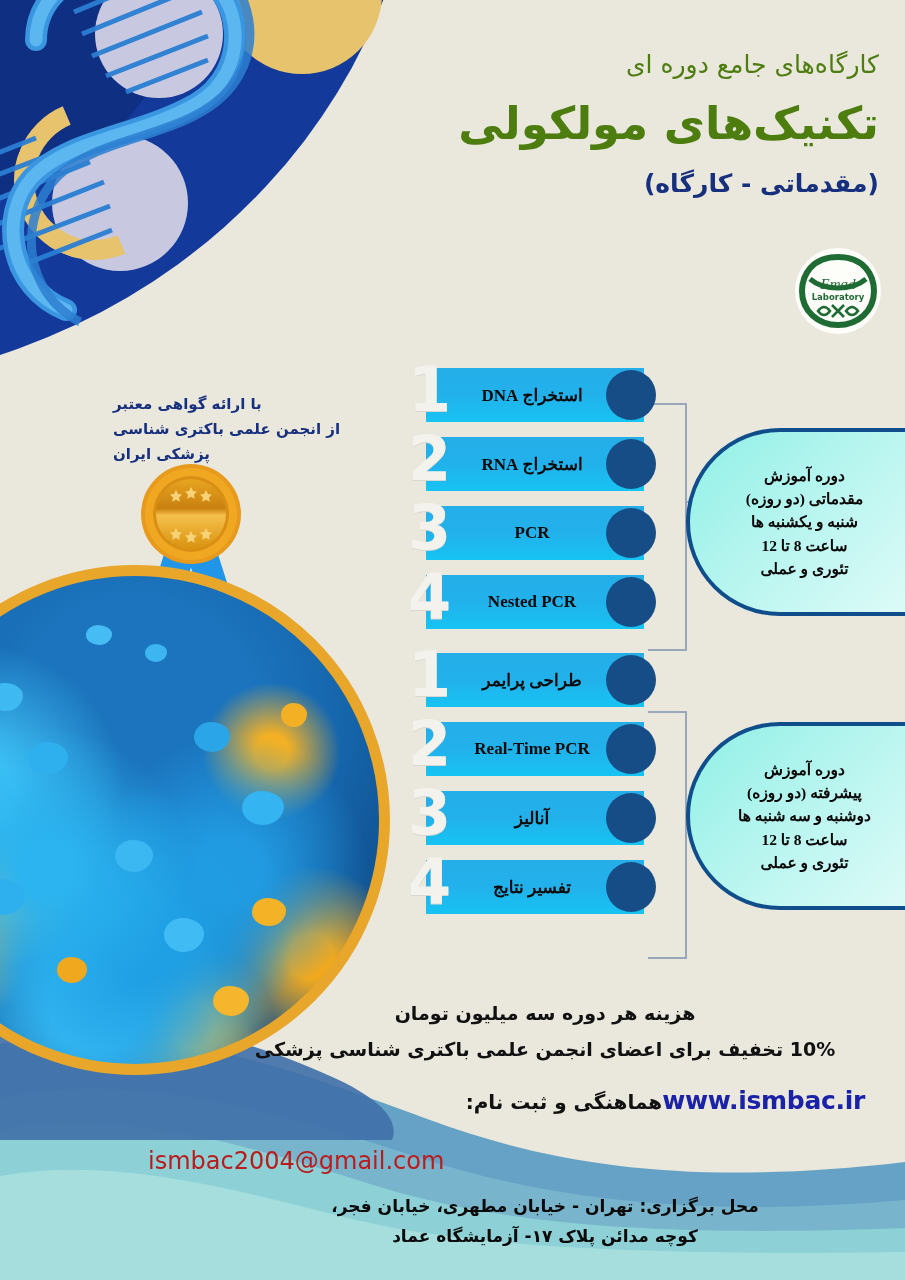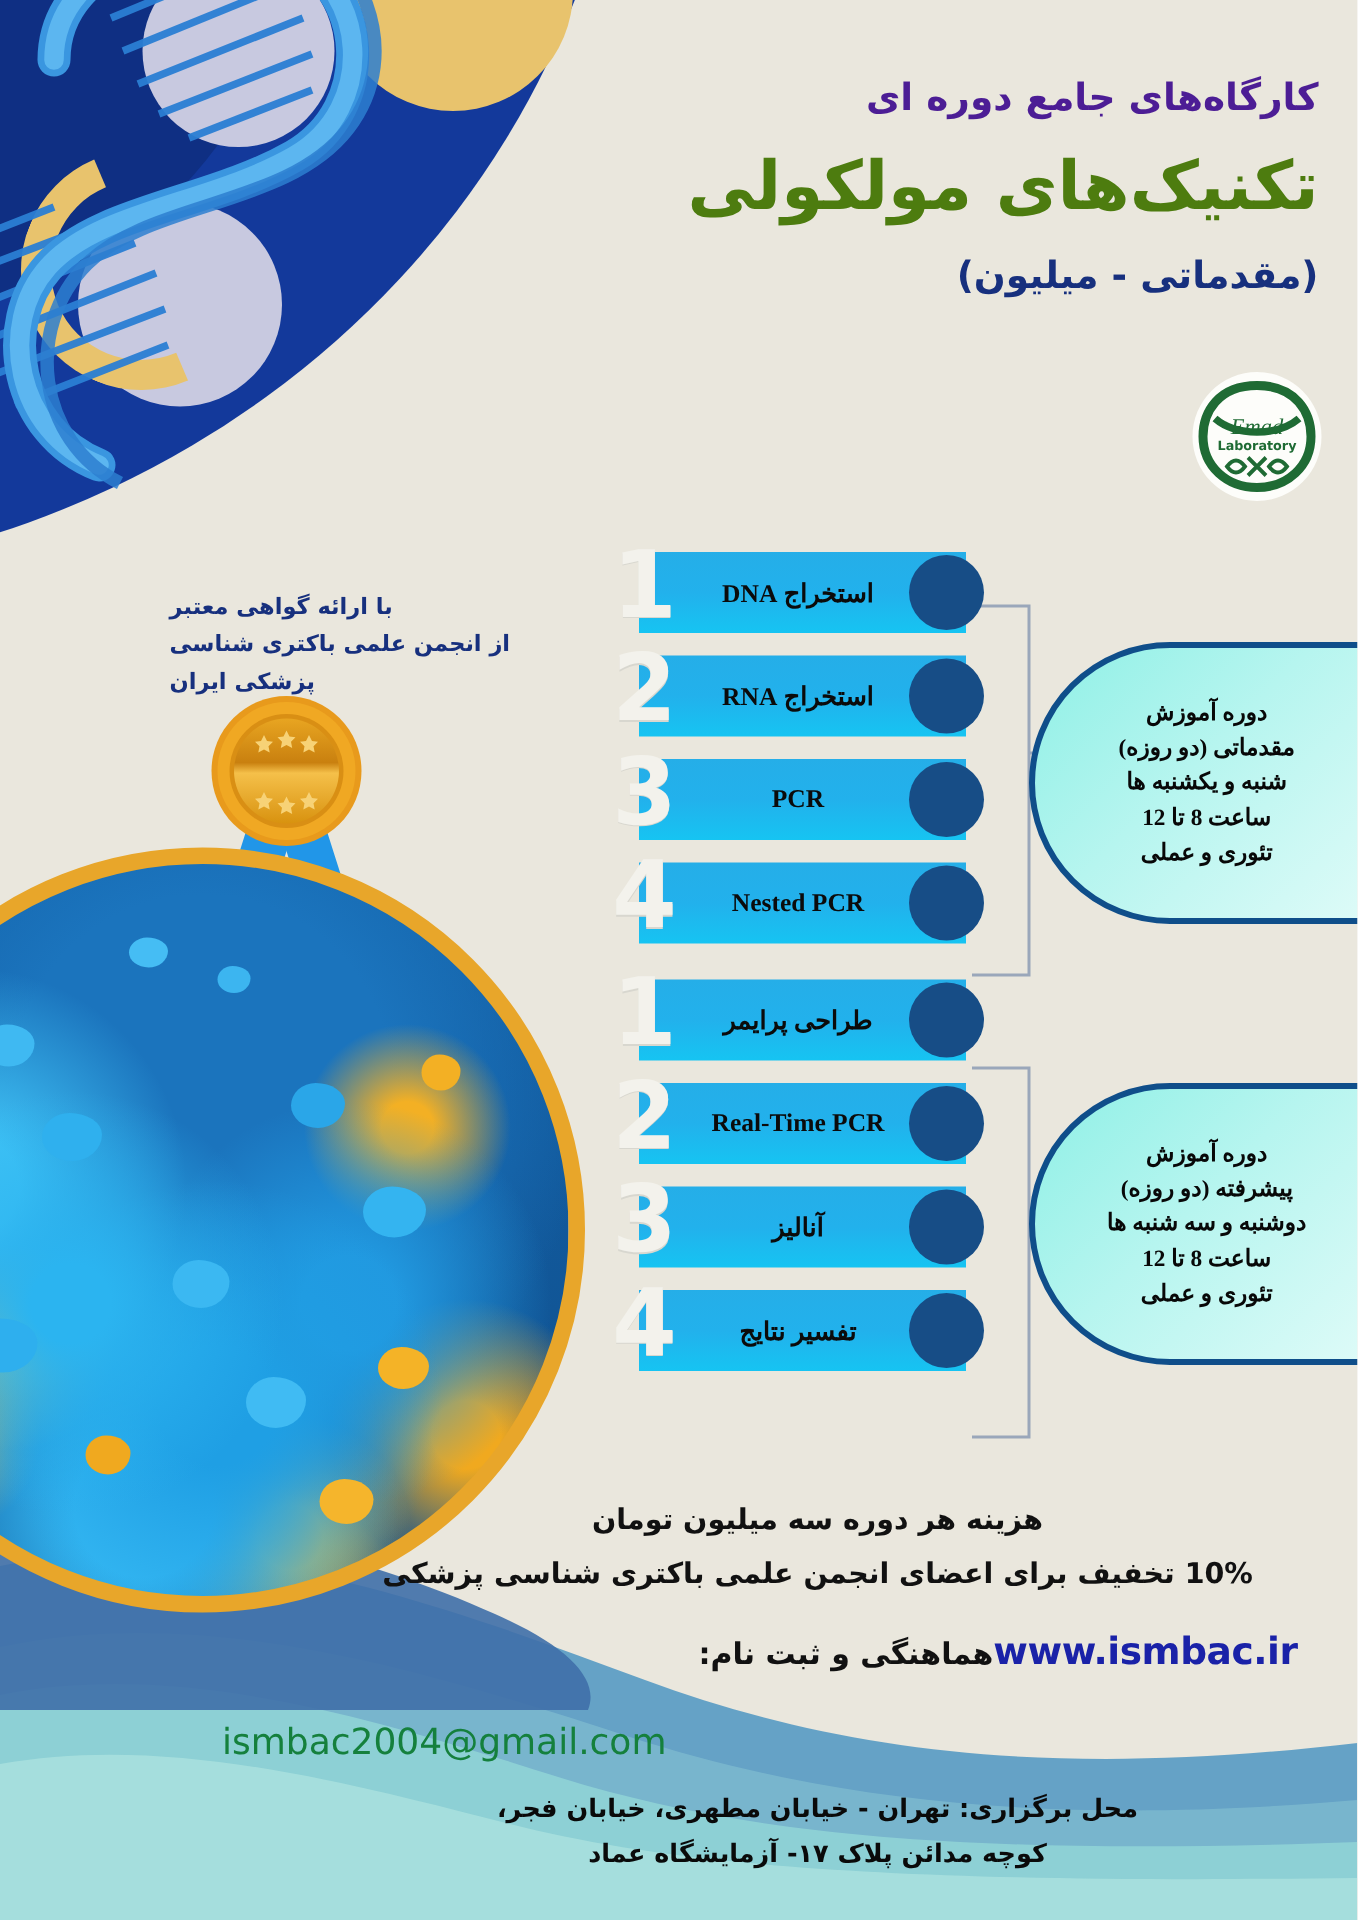--- a/index.html
+++ b/index.html
@@ -58,21 +58,21 @@
 
   
   .wave-wrap { position:absolute; left:0; bottom:0; width:905px; height:300px; }
 
   
   .header {
     position:absolute; right:26px; top:48px;
     width:600px; text-align:right; direction:rtl;
   }
   .kicker {
-    font-size:25px; font-weight:bold; color:#4c1d95;
+    font-size:25px; font-weight:normal; color:#4d7c0f;
     letter-spacing:0px; line-height:1.35;
   }
   .main-title {
     font-size:45px; font-weight:bold; color:#4d7c0f;
     line-height:1.35; margin-top:12px; white-space:nowrap;
   }
   .subtitle {
     font-size:25px; font-weight:bold; color:#17307e; margin-top:14px;
   }
   .byline {
@@ -184,21 +184,21 @@
     position:absolute; right:40px; top:1086px; width:640px;
     direction:rtl;
     font-size:20px; font-weight:bold; color:#111;
   }
   .reg-line .url {
     color:#1a22a8; font-size:25px; font-weight:bold;
     font-family:"DejaVu Sans",sans-serif; letter-spacing:-.3px;
   }
   .email {
     position:absolute; left:148px; top:1147px;
-    font-size:24px; color:#15803d; direction:ltr;
+    font-size:24px; color:#b91c1c; direction:ltr;
     font-family:"DejaVu Sans",sans-serif;
   }
   .address {
     position:absolute; right:50px; top:1192px; width:620px;
     text-align:center; direction:rtl;
     font-size:17px; font-weight:bold; color:#0a0a0a; line-height:1.75;
   }
 </style>
 </head>
 <body>
@@ -243,21 +243,21 @@
       <path d="M0,118 C140,88 290,136 420,178 C550,220 700,238 905,220 L905,300 L0,300 Z" fill="#79b6cd" opacity=".95"></path>
       <path d="M0,150 C120,126 250,166 370,204 C490,242 640,258 905,248 L905,300 L0,300 Z" fill="#8fd3d6" opacity=".9"></path>
       <path d="M0,196 C110,176 230,208 340,236 C450,264 600,276 905,272 L905,300 L0,300 Z" fill="#a9e0de" opacity=".85"></path>
       <path d="M0,44 C120,20 250,60 330,96 C380,118 400,140 392,160 L0,160 Z" fill="#3f6fa8" opacity=".9"></path>
     </svg>
   </div>
 
   <div class="header">
     <div class="kicker">کارگاه‌های جامع دوره ای</div>
     <div class="main-title">تکنیک‌های مولکولی</div>
-    <div class="subtitle">(مقدماتی - میلیون)</div>
+    <div class="subtitle">(مقدماتی - کارگاه)</div>
   </div>
 
   <div class="logos">
     <div class="logo">
       <svg width="84" height="84" viewBox="0 0 84 84">
         <path d="M42 8 C 68 8, 78 26, 78 42 C 78 62, 62 76, 42 76
                  C 22 76, 6 62, 6 42 C 6 26, 16 8, 42 8 Z" fill="none" stroke="#1f6b34" stroke-width="6"></path>
         <path d="M14 30 C 28 42, 56 42, 70 30" fill="none" stroke="#1f6b34" stroke-width="5"></path>
         <text x="42" y="40" text-anchor="middle" fill="#1f6b34" font-family="Liberation Serif, serif" font-size="15" font-style="italic">Emad</text>
         <text x="42" y="51" text-anchor="middle" fill="#1f6b34" font-family="DejaVu Sans, sans-serif" font-size="8.5" font-weight="bold">Laboratory</text>

